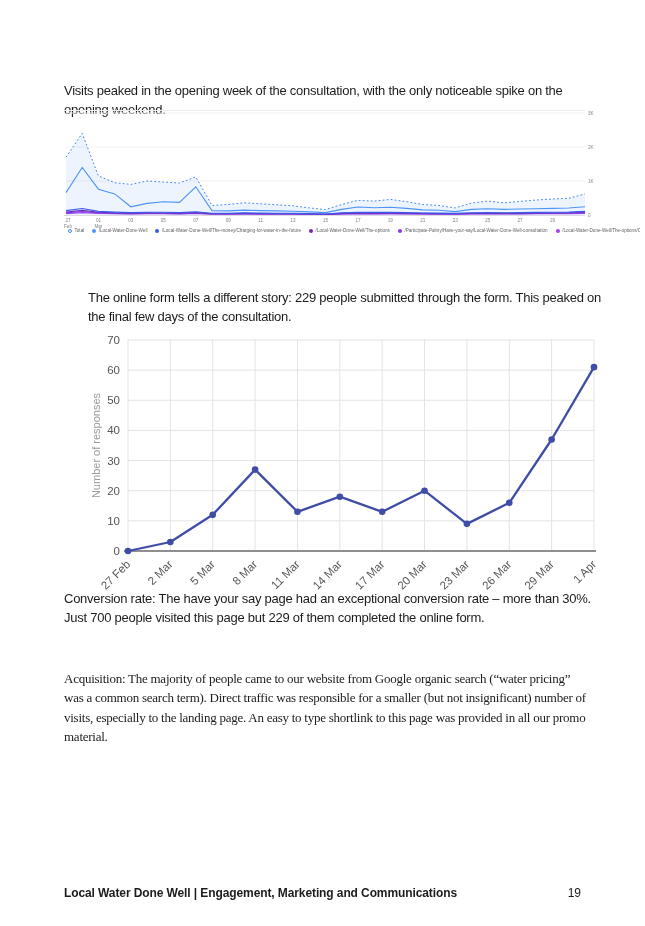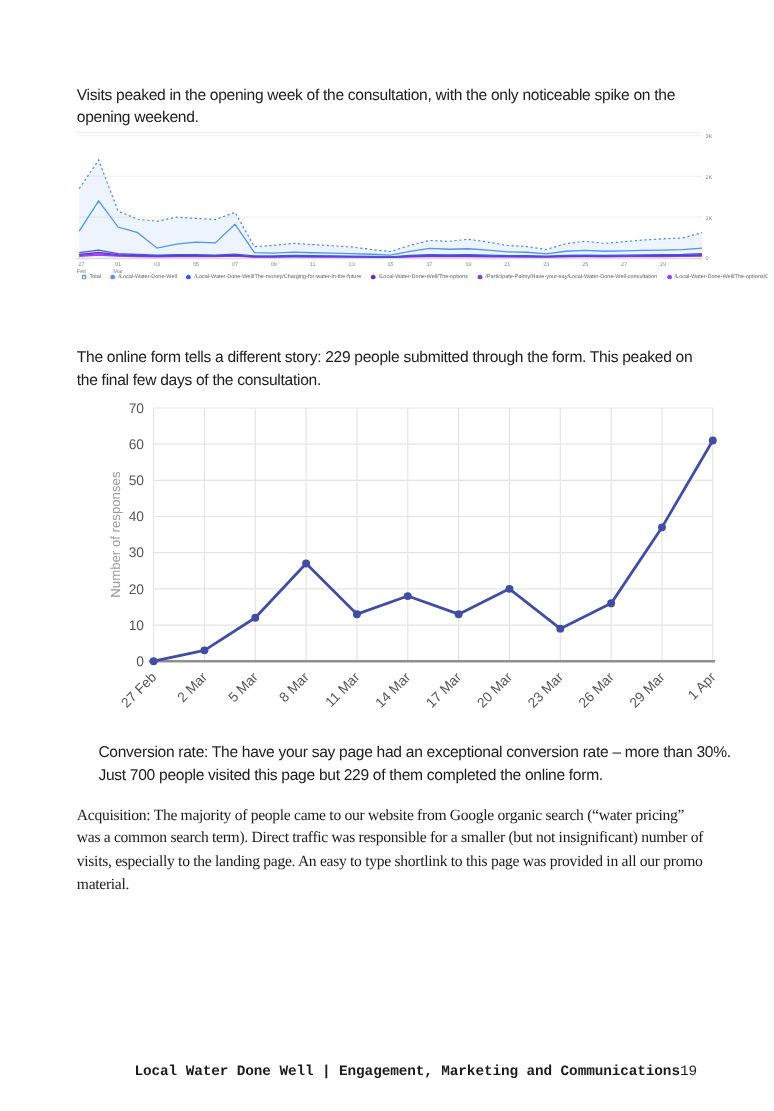--- a/index.html
+++ b/index.html
@@ -5,42 +5,42 @@
   * { box-sizing: border-box; }
   html,body { margin:0; padding:0; }
   body {
     width:645px; height:926px; background:#ffffff; position:relative;
     font-family:"Liberation Sans", sans-serif; color:#1b1b1b;
   }
   .para {
     position:absolute; left:64px; width:527px;
     font-size:13px; line-height:19.3px; letter-spacing:-0.25px; color:#1c1c1c;
   }
-  #p1 { top:56px; }
-  #p2 { top:275px; }
-  #p3 { top:604px;margin-left:18px; }
+  #p1 { top:68px; }
+  #p2 { top:275px;margin-left:24px; }
+  #p3 { top:576px; }
   #p4 { top:656px;font-family:Liberation Serif, serif; }
 
   #traffic-chart { position:absolute; left:64px; top:110px; width:577px; }
   #traffic-svg { display:block; }
   #ga-legend {
     position:absolute; left:4px; top:118px; width:572px;
     display:flex; align-items:center; gap:8px;
     font-size:4.6px; color:#5f6368; white-space:nowrap; overflow:hidden;
   }
   .lg-item { display:flex; align-items:center; gap:2.5px; flex:0 0 auto; }
   .lg-dot { width:4px; height:4px; border-radius:50%; flex:0 0 auto; }
 
   #responses-svg { position:absolute; left:84px; top:331px; display:block; }
   svg text { font-family:"Liberation Sans", sans-serif; }
 
   #footer {
     position:absolute; left:64px; top:886px; width:517px;
-    display:flex; justify-content:flex-end; align-items:baseline;
-    font-size:12px; color:#1c1c1c;font-family:Liberation Mono, monospace;
+    display:flex; justify-content:space-between; align-items:baseline;
+    font-size:12px; color:#1c1c1c;
   }
   #footer .left { font-weight:bold; letter-spacing:-0.1px; }
 </style>
 </head>
 <body>
 
 <div>
 
   <p id="p1" class="para">Visits peaked in the opening week of the consultation, with the only noticeable spike on the opening weekend.</p>
 

